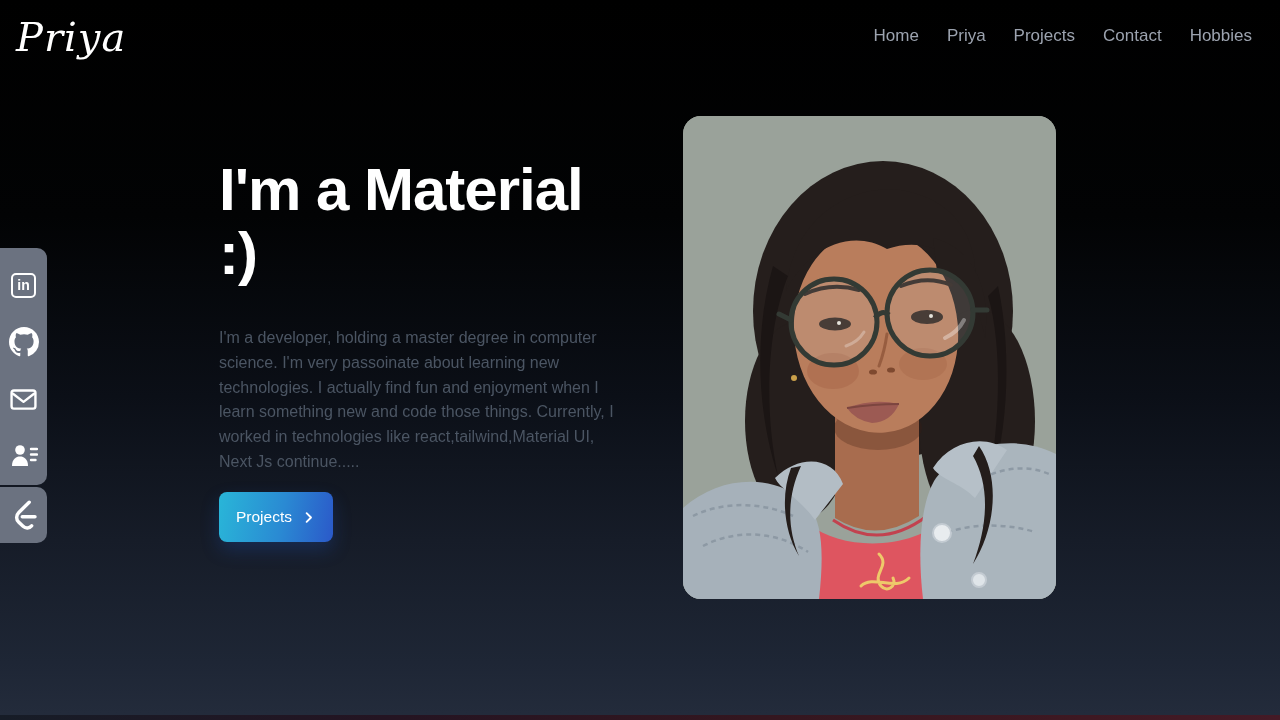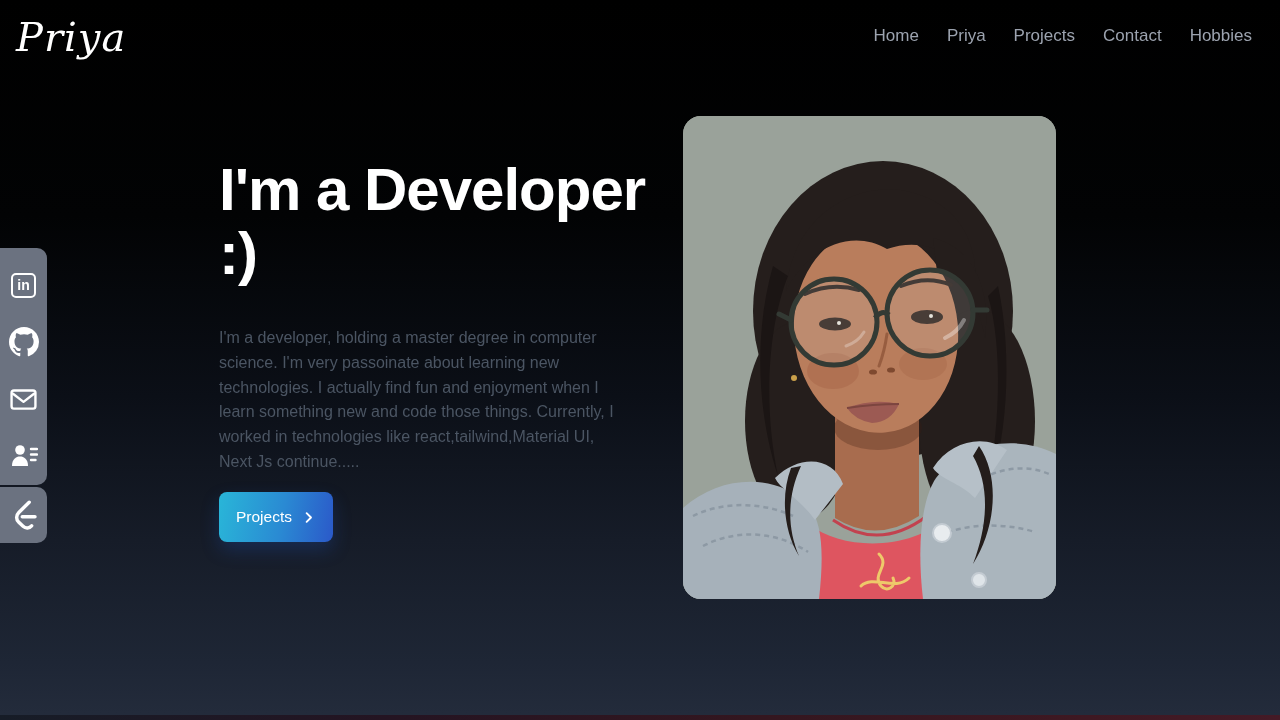--- a/index.html
+++ b/index.html
@@ -90,21 +90,21 @@
       <div class="icon-btn">
         <svg width="28" height="30" viewBox="0 0 24 26">
           <path d="M16.5 2 L7.5 10.8 C5 13.3 5 16.9 7.5 19.3 L11.2 22.8 C13.5 24.9 16.6 24.6 18.6 22.4" fill="none" stroke="#ffffff" stroke-width="3" stroke-linecap="round" stroke-linejoin="round"></path>
           <line x1="10.5" y1="14.5" x2="21.5" y2="14.5" stroke="#ffffff" stroke-width="3" stroke-linecap="round"></line>
         </svg>
       </div>
     </div>
   </aside>
 
   <h1 class="hero-heading">
-      <span style="display:block;">I'm a Developer</span>
+      <span style="display:block;">I'm a Material</span>
       <span style="display:block;">:)</span>
     </h1>
 
   <p class="hero-paragraph">I'm a developer, holding a master degree in computer science. I'm very passoinate about learning new technologies. I actually find fun and enjoyment when I learn something new and code those things. Currently, I worked in technologies like react,tailwind,Material UI, Next Js continue.....</p>
 
   <button class="cta-button">
     <span>Projects</span>
     <svg width="15" height="15" viewBox="0 0 24 24">
       <path d="M9 5 l7 7 -7 7" fill="none" stroke="#ffffff" stroke-width="3" stroke-linecap="round" stroke-linejoin="round"></path>
     </svg>

